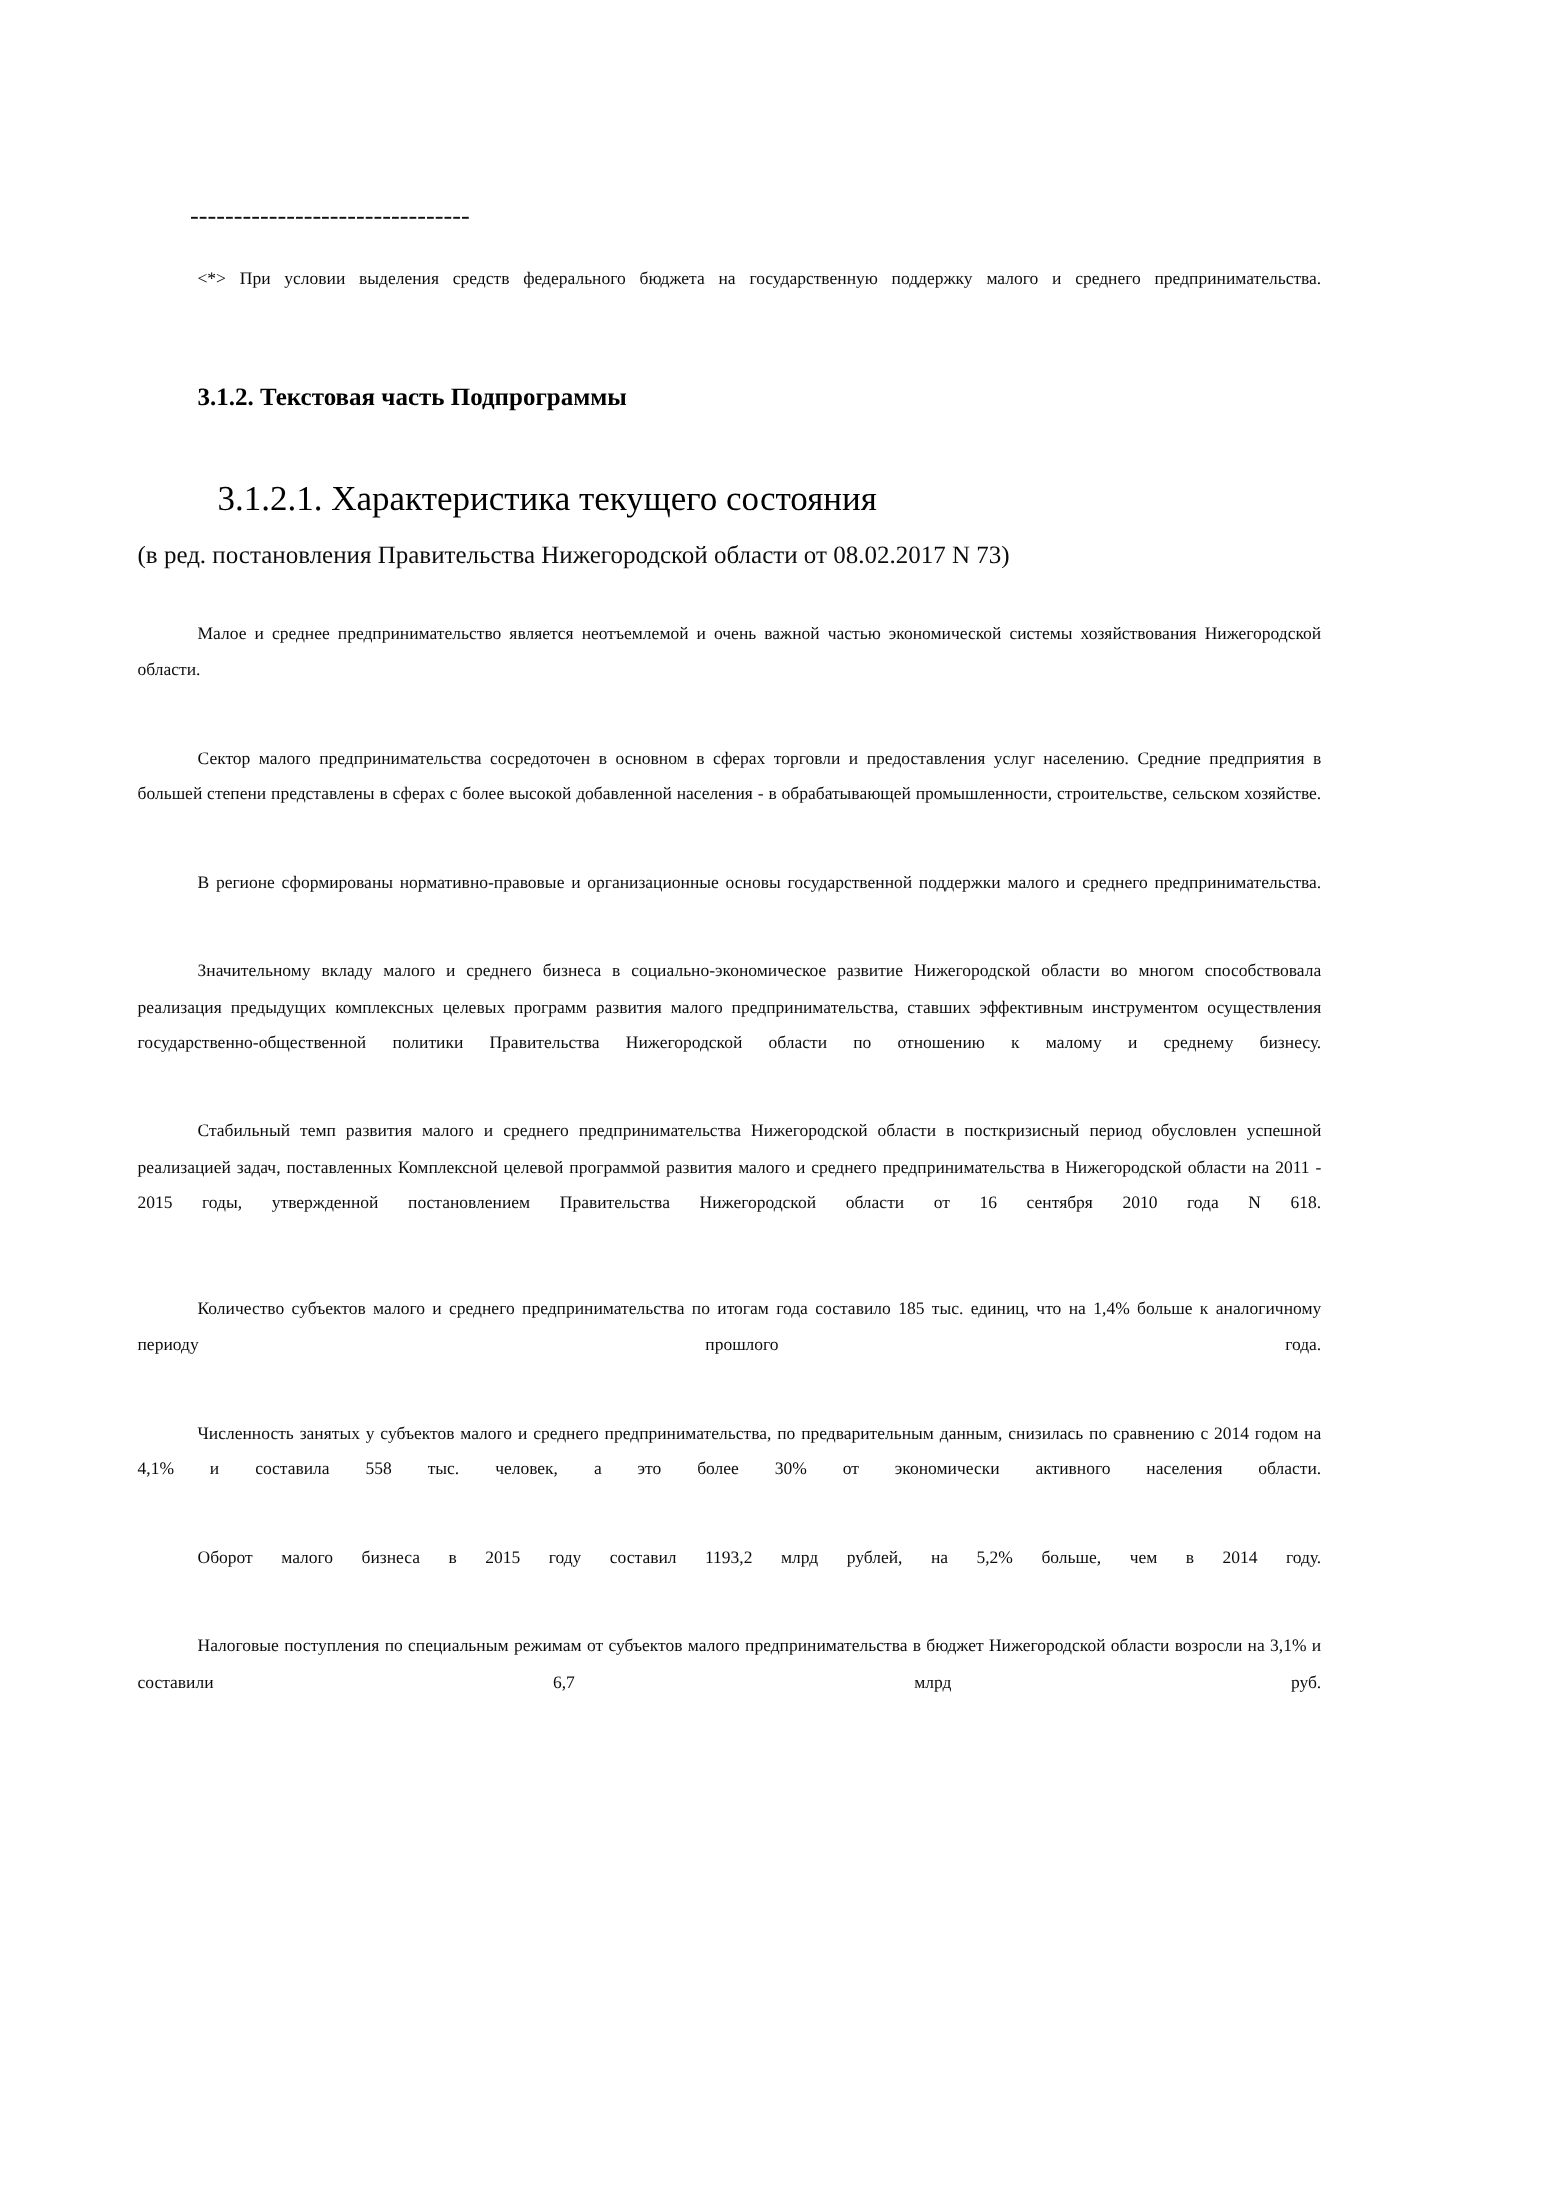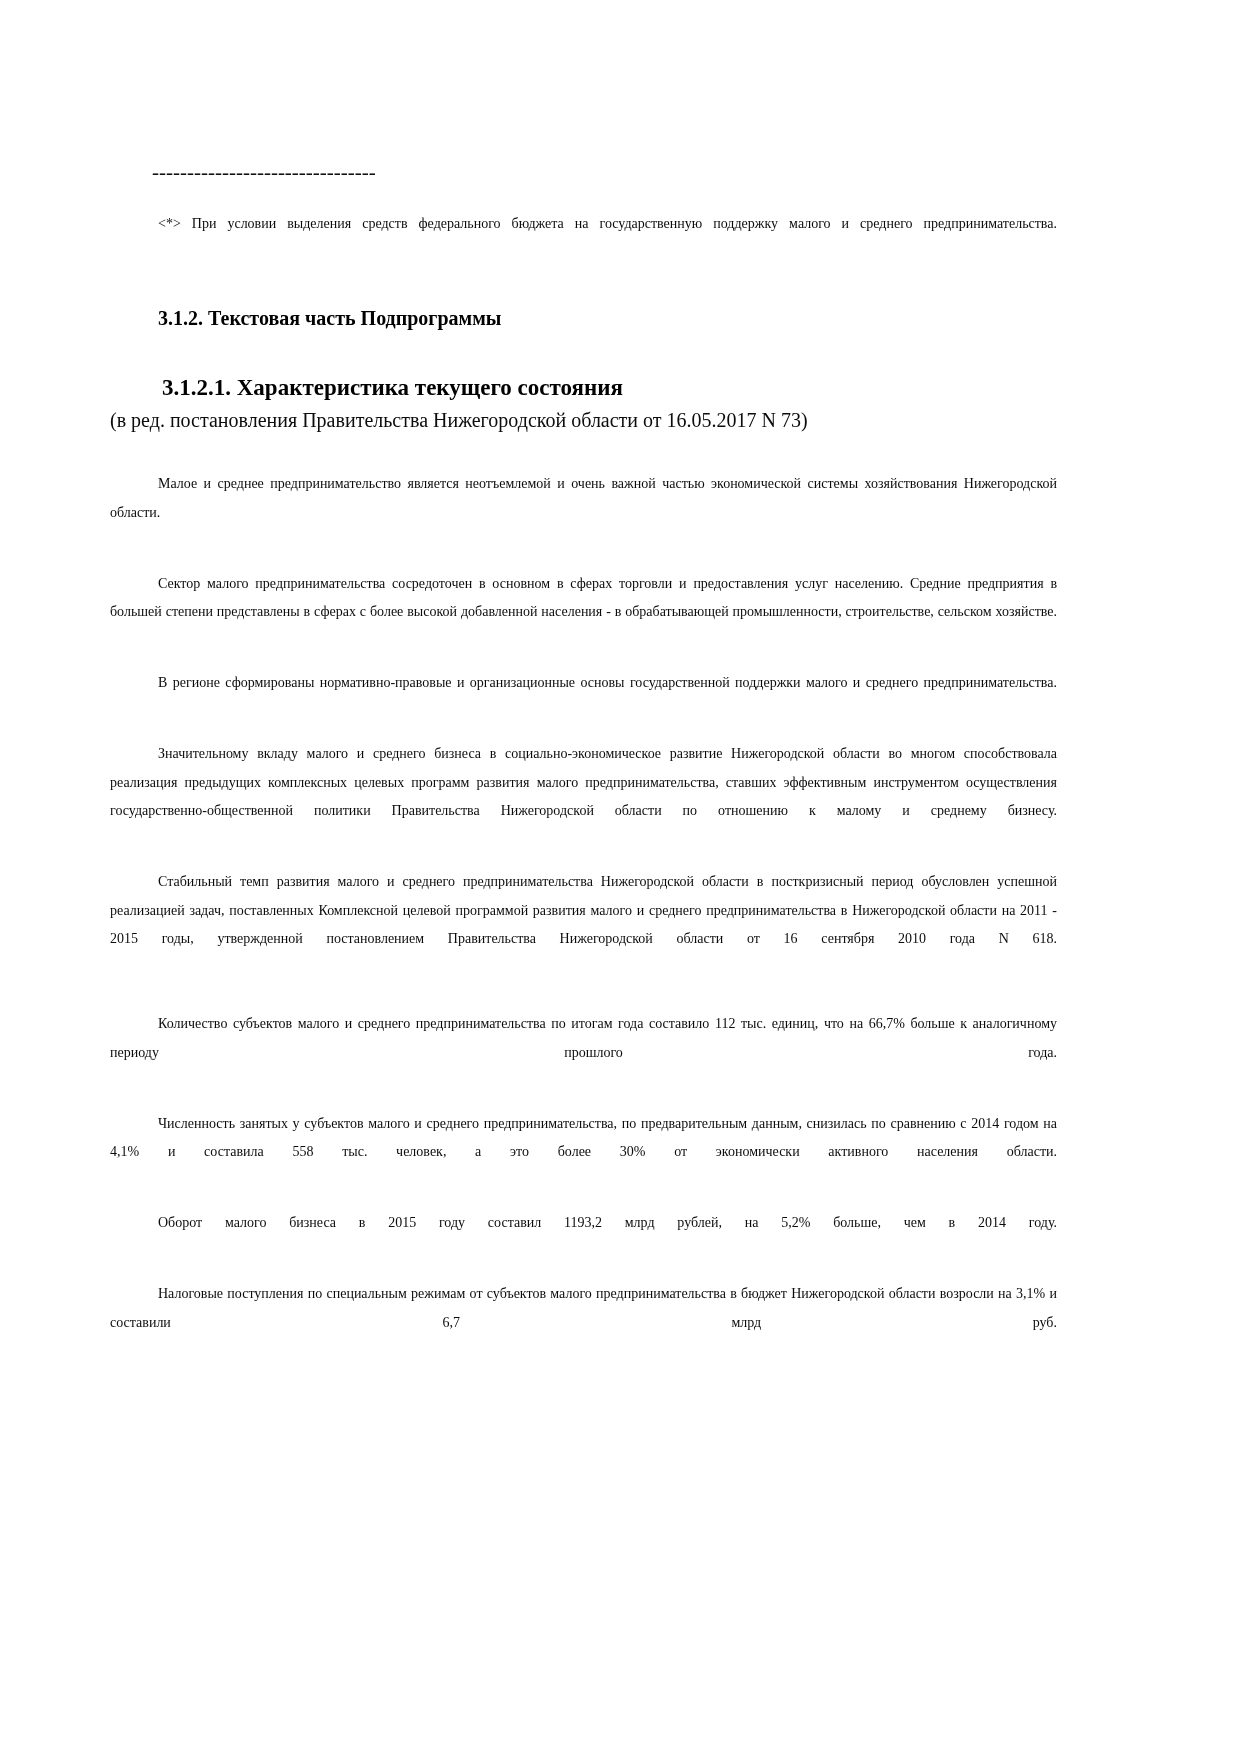--- a/index.html
+++ b/index.html
@@ -52,24 +52,24 @@
 
   .h2 {
     font-size: 20px;
     font-weight: bold;
     line-height: 30px;
     margin: 0;
     text-indent: 48px;
     color: #000;
   }
   .h3 {
-    font-size: 23px;
-    font-weight: bold;
+    font-size: 28px;
+    font-weight: normal;
     line-height: 30px;
-    margin: 4px;
+    margin: 16px;
     text-indent: 48px;
     color: #000;
   }
   .subnote {
     font-size: 20px;
     line-height: 27px;
     margin: 0;
     text-indent: 0;
     color: #0c0c0c;
   }
@@ -102,21 +102,21 @@
 
 
     <div class="gap-l"></div>
 
     <h2 class="h2">3.1.2. Текстовая часть Подпрограммы</h2>
 
     <div class="gap-l"></div>
 
     <h3 class="h3">3.1.2.1. Характеристика текущего состояния</h3>
 
-    <p class="subnote">(в ред. постановления Правительства Нижегородской области от 16.05.2017 N 73)</p>
+    <p class="subnote">(в ред. постановления Правительства Нижегородской области от 08.02.2017 N 73)</p>
 
     <div class="gap-l"></div>
 
     <p class="para indent">Малое и среднее предпринимательство является неотъемлемой и очень важной частью экономической системы хозяйствования Нижегородской области.</p>
 
     <div class="gap-s"></div>
 
     <p class="para indent">Сектор малого предпринимательства сосредоточен в основном в сферах торговли и предоставления услуг населению. Средние предприятия в большей степени представлены в сферах с более высокой добавленной населения - в обрабатывающей промышленности, строительстве, сельском хозяйстве.</p>
 
     <div class="gap-s"></div>
@@ -129,21 +129,21 @@
 
     <div class="gap-s"></div>
 
     <p class="para indent">Стабильный темп развития малого и среднего предпринимательства Нижегородской области в посткризисный период обусловлен успешной реализацией задач, поставленных Комплексной целевой программой развития малого и среднего предпринимательства в Нижегородской области на 2011 - 2015 годы, утвержденной постановлением Правительства Нижегородской области от 16 сентября 2010 года N 618.</p>
 
     <div class="gap-s"></div>
 
 
     <div class="gap-s"></div>
 
-    <p class="para indent">Количество субъектов малого и среднего предпринимательства по итогам года составило 112 тыс. единиц, что на 66,7% больше к аналогичному периоду прошлого года.</p>
+    <p class="para indent">Количество субъектов малого и среднего предпринимательства по итогам года составило 185 тыс. единиц, что на 1,4% больше к аналогичному периоду прошлого года.</p>
 
     <div class="gap-s"></div>
 
     <p class="para indent">Численность занятых у субъектов малого и среднего предпринимательства, по предварительным данным, снизилась по сравнению с 2014 годом на 4,1% и составила 558 тыс. человек, а это более 30% от экономически активного населения области.</p>
 
     <div class="gap-s"></div>
 
     <p class="para indent">Оборот малого бизнеса в 2015 году составил 1193,2 млрд рублей, на 5,2% больше, чем в 2014 году.</p>
 
     <div class="gap-s"></div>

